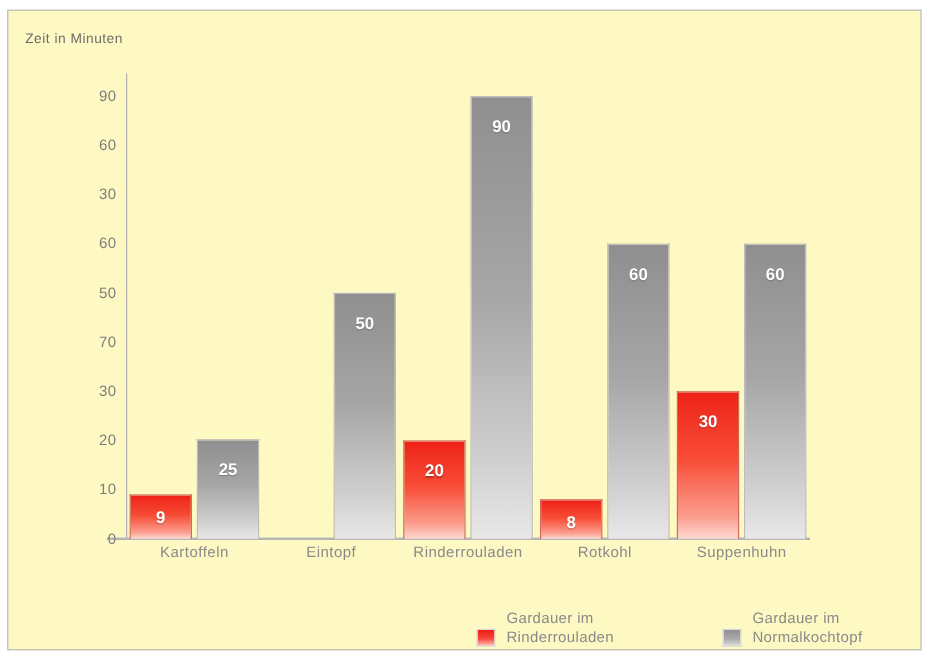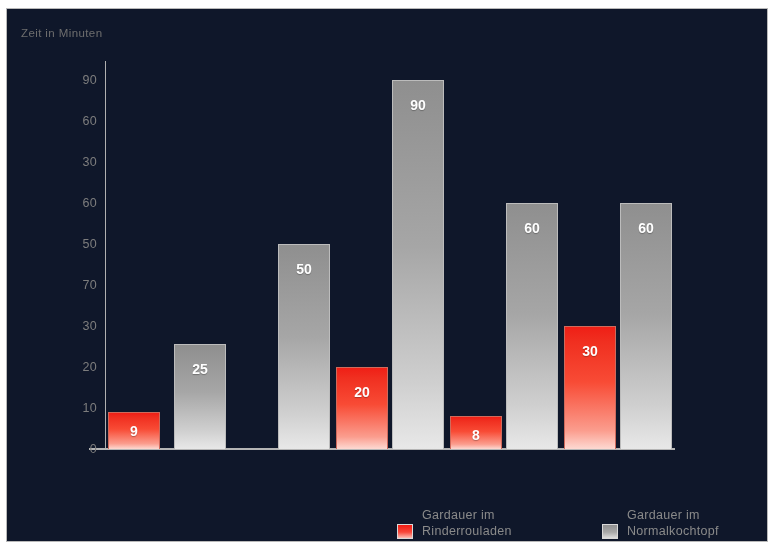--- a/index.html
+++ b/index.html
@@ -14,21 +14,21 @@
     overflow: hidden;
   }
 
   
   #chart-frame {
     position: absolute;
     left: 6px;
     top: 8px;
     width: 762px;
     height: 534px;
-    background: #0f172a;
+    background: #fef9c3;
     border: 1px solid #b9b9b9;
     box-sizing: border-box;
   }
 
   
   #axis-title {
     position: absolute;
     left: 14px;
     top: 18px;
     font-size: 11.5px;
@@ -194,21 +194,21 @@
       <div class="y-tick" style="top: 307.895px;">20</div>
       <div class="y-tick" style="top: 348.947px;">10</div>
       <div class="y-tick" style="top: 390px;">0</div>
     </div>
 
   <div id="plot">
       <div class="group" style="left: 0px; width: 114px;">
         <div class="bar red" style="left: 3px; width: 52px; height: 36.9474px;">
           <div class="bar-value" style="top: 10px;">9</div>
         </div>
-        <div class="bar gray" style="left: 69px; width: 52px; height: 105px;">
+        <div class="bar gray" style="left: 59px; width: 52px; height: 83px;">
           <div class="bar-value" style="top: 16px;">25</div>
         </div>
       </div>
       <div class="group" style="left: 114px; width: 114px;">
         <div class="bar gray" style="left: 59px; width: 52px; height: 205.263px;">
           <div class="bar-value" style="top: 16px;">50</div>
         </div>
       </div>
       <div class="group" style="left: 228px; width: 114px;">
         <div class="bar red" style="left: 3px; width: 52px; height: 82.1053px;">
@@ -229,20 +229,27 @@
       <div class="group" style="left: 456px; width: 114px;">
         <div class="bar red" style="left: 3px; width: 52px; height: 123.158px;">
           <div class="bar-value" style="top: 16px;">30</div>
         </div>
         <div class="bar gray" style="left: 59px; width: 52px; height: 246.316px;">
           <div class="bar-value" style="top: 16px;">60</div>
         </div>
       </div>
     </div>
 
+  <div id="x-labels">
+      <div class="x-label" style="left: 57px;">Kartoffeln</div>
+      <div class="x-label" style="left: 171px;">Eintopf</div>
+      <div class="x-label" style="left: 285px;">Rinderrouladen</div>
+      <div class="x-label" style="left: 399px;">Rotkohl</div>
+      <div class="x-label" style="left: 513px;">Suppenhuhn</div>
+    </div>
 
   <div id="legend">
       <div class="legend-item" style="left: 0px;">
         <span class="legend-swatch red"></span>
         <span class="legend-text">
           <div>Gardauer im</div>
           <div>Rinderrouladen</div>
         </span>
       </div>
       <div class="legend-item" style="left: 205px;">

